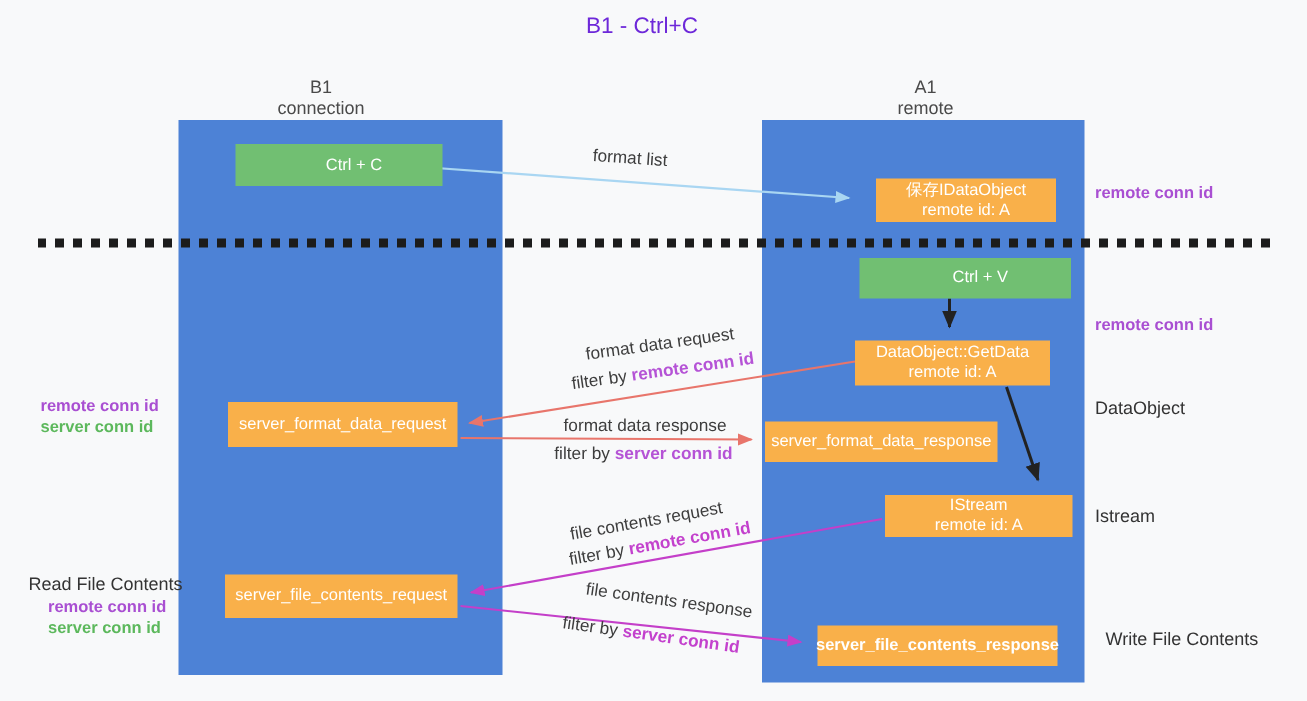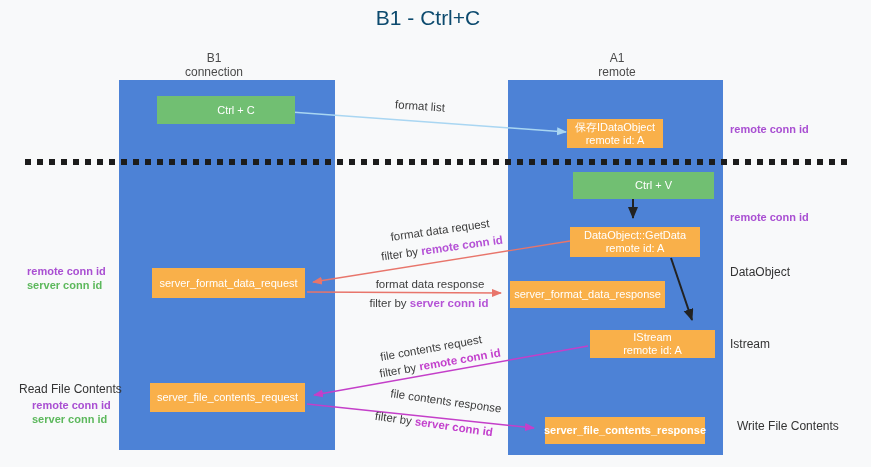--- a/index.html
+++ b/index.html
@@ -11,22 +11,22 @@
     position:relative;
     width:871px;height:467px;
     background:#f8f9fa;
     overflow:hidden;
   }
   .abs{position:absolute;}
   .title{
     left:428px;top:7px;
     transform:translateX(-50%);
     text-align:center;
-    font-size:21px;line-height:21px;
-    color:#0c4a6e;
+    font-size:15px;line-height:21px;
+    color:#6d28d9;
     white-space:nowrap;
   }
   .col-header{
     text-align:center;
     font-size:12px;line-height:14px;
     color:#4a4a4a;
     transform:translateX(-50%);
     white-space:nowrap;
   }
   .lane{
@@ -105,21 +105,21 @@
     <line x1="307" y1="292" x2="501" y2="293" stroke="#e8756b" stroke-width="1.4" marker-end="url(#mSalmon)"></line>
     <line x1="671" y1="258" x2="692" y2="320" stroke="#222222" stroke-width="2" marker-end="url(#mBlack)"></line>
     <line x1="588" y1="346" x2="314" y2="395" stroke="#c43fc9" stroke-width="1.4" marker-end="url(#mMagenta)"></line>
     <line x1="307" y1="404" x2="534" y2="428" stroke="#c43fc9" stroke-width="1.4" marker-end="url(#mMagenta)"></line>
   </svg>
 
   <div class="abs node green" style="left:157px;top:96px;width:118px;height:28px;">
     <div>Ctrl + C</div>
   </div>
 
-  <div class="abs node orange" style="left:567px;top:119px;width:96px;height:29px;">
+  <div class="abs node orange" style="left:584px;top:119px;width:120px;height:29px;">
     <div>保存IDataObject</div>
     <div>remote id: A</div>
   </div>
 
   <div class="abs node green" style="left:573px;top:172px;width:121px;height:27px;">
     <div>Ctrl + V</div>
   </div>
 
   <div class="abs node orange" style="left:570px;top:227px;width:130px;height:30px;">
     <div>DataObject::GetData</div>

